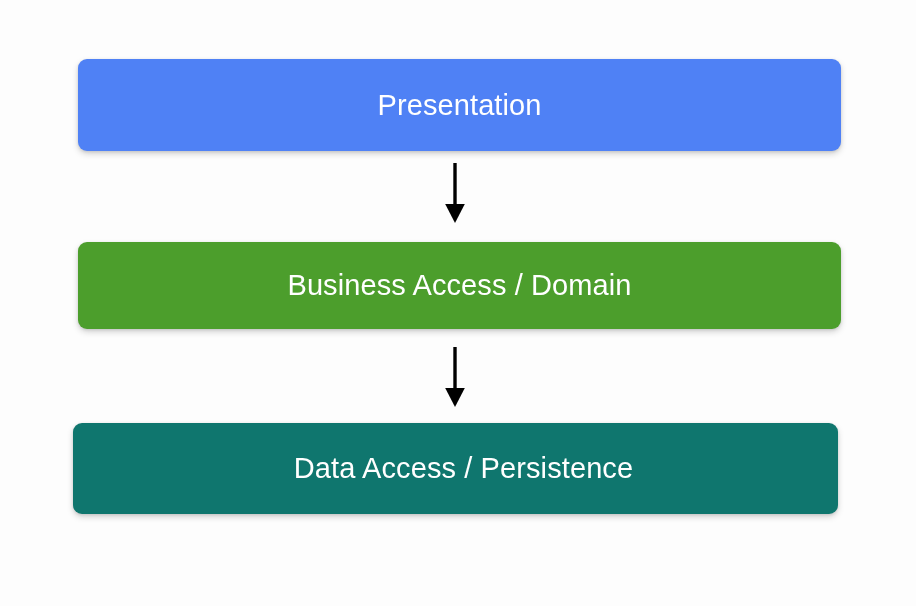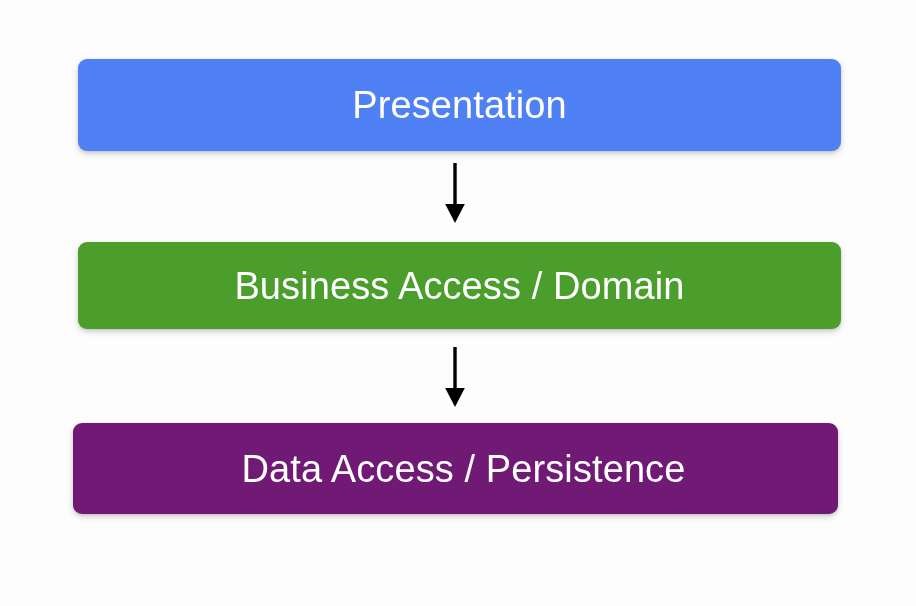--- a/index.html
+++ b/index.html
@@ -28,21 +28,21 @@
     border-radius: 9px;
     display: flex;
     align-items: center;
     justify-content: center;
     box-shadow: 0 3px 6px rgba(0, 0, 0, 0.17),
                 0 1px 3px rgba(0, 0, 0, 0.10);
   }
   .layer-label {
     color: #ffffff;
     font-family: "Liberation Sans", sans-serif;
-    font-size: 38px;
+    font-size: 29px;
     font-weight: 400;
     letter-spacing: 0.1px;
     line-height: 1;
     white-space: nowrap;
     text-align: center;
   }
 
   
   #layer-box-0 {
     left: 78px;
@@ -102,17 +102,17 @@
 
   <div class="layer-box" id="layer-box-1" style="background:#4c9e2c;">
     <span class="layer-label">Business Access / Domain</span>
   </div>
 
   <svg class="flow-arrow" id="flow-arrow-1" viewBox="0 0 36 62" xmlns="http://www.w3.org/2000/svg">
     <line x1="18" y1="1" x2="18" y2="44" stroke="#000000" stroke-width="3.4"></line>
     <polygon points="18,61 8.2,42 27.8,42" fill="#000000"></polygon>
   </svg>
 
-  <div class="layer-box" id="layer-box-2" style="background:#701a75;padding-left:16px;">
+  <div class="layer-box" id="layer-box-2" style="background:#0f766e;padding-left:16px;">
     <span class="layer-label">Data Access / Persistence</span>
   </div>
 
 </div>
 
 </body></html>

